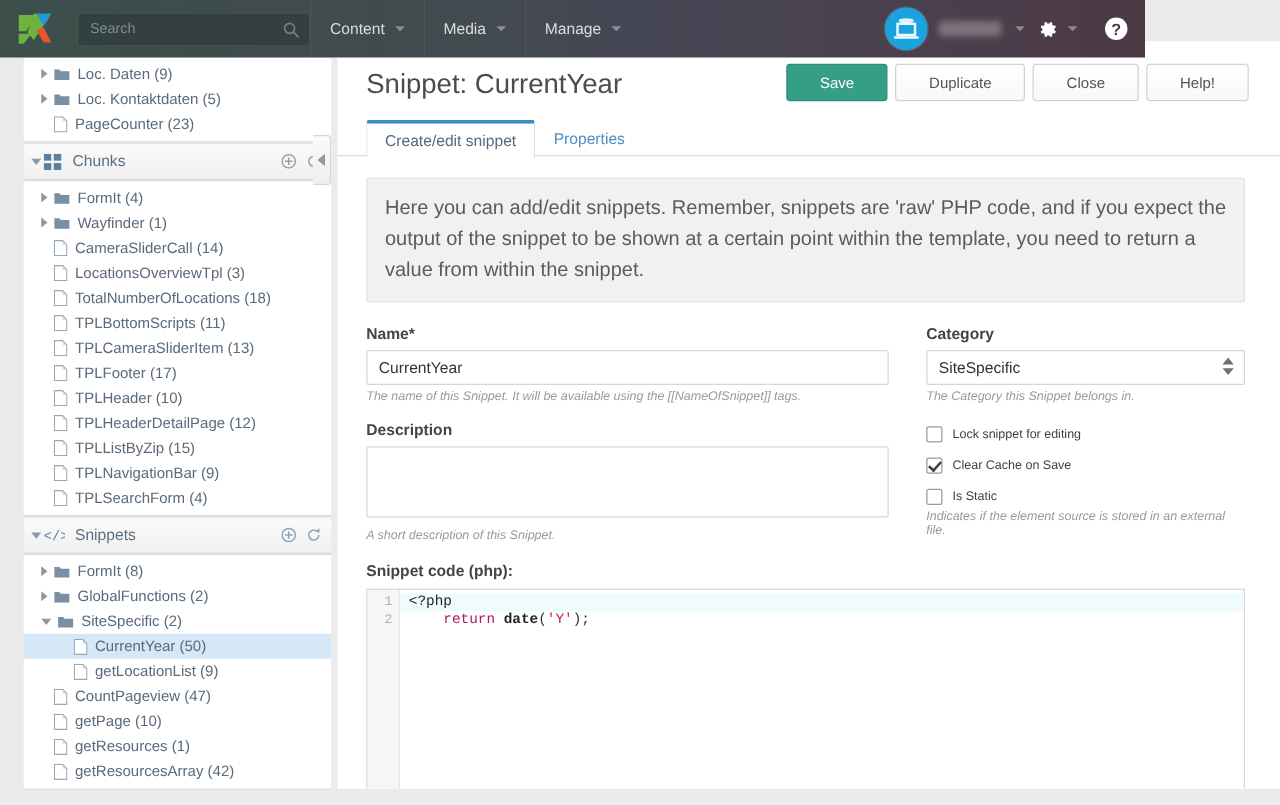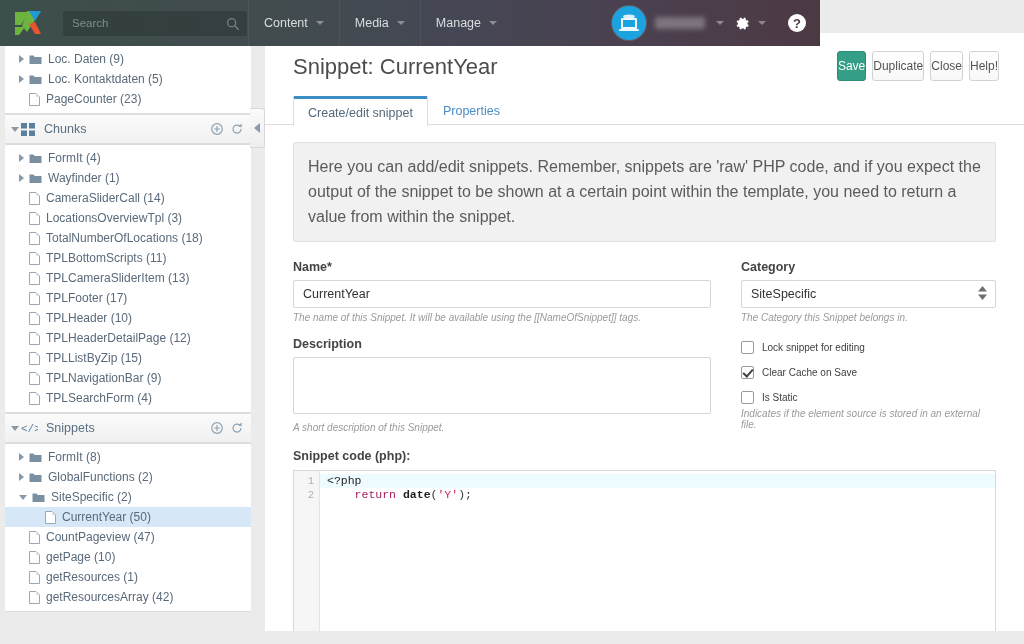--- a/index.html
+++ b/index.html
@@ -7,21 +7,21 @@
     width: 1024px; height: 644px;
     overflow: hidden;
     font-family: "Liberation Sans", sans-serif;
     background: #ebebeb;
     -webkit-font-smoothing: antialiased;
   }
 
   
   #topnav {
     position: absolute; top: 0; left: 0;
-    width: 820px; height: 46px;
+    width: 916px; height: 46px;
     background: linear-gradient(to right, #3c4f4b 0%, #3f4c4c 18%, #424b4f 38%, #454754 55%, #4a4150 75%, #4c3c48 92%, #4b3944 100%);
     display: flex; align-items: center;
     z-index: 40;
   }
   #logo {
     width: 56px; height: 46px;
     display: flex; align-items: center; justify-content: center;
     flex: 0 0 56px;
   }
   #logo svg { display: block; }
@@ -86,21 +86,21 @@
   .qmark {
     width: 18px; height: 18px; border-radius: 50%;
     background: #fff; color: #4b3c48;
     font-size: 13px; font-weight: bold;
     display: flex; align-items: center; justify-content: center;
     line-height: 1; margin-left: 12px;
   }
 
   
   #sidebar {
-    position: absolute; top: 46px; left: 0;
+    position: absolute; top: 46px; left: 14px;
     width: 256px; height: 598px;
     background: #ebebeb;
     overflow: hidden;
     z-index: 20;
   }
   .tree-panel {
     background: #fff;
     border: 1px solid #dcdcdc;
     border-left: 0; border-right: 0;
     margin: 0 5px;
@@ -171,21 +171,21 @@
     padding: 18px 25px 0 28px; height: 62px;
   }
   #page-title {
     font-size: 22px; color: #4c4c4c; font-weight: 400;
     line-height: 32px;
   }
   #header-buttons {
     margin-left: auto; display: flex; gap: 6px;
   }
   .btn {
-    height: 30px; padding: 0 0;
+    height: 30px; padding: 0 26px;
     font-size: 12px; font-family: "Liberation Sans", sans-serif;
     border: 1px solid #d2d2d2; border-radius: 3px;
     background: linear-gradient(to bottom,#ffffff,#f8f8f8);
     color: #545454; cursor: pointer;
     display: flex; align-items: center; justify-content: center;
   }
   .btn.primary {
     background: #359e87; border-color: #2e8b76; color: #fff;
   }
   #tabs {
@@ -607,20 +607,30 @@
         <div class="node ind2 selected">
           <span class="spacer"></span>
           <span class="nodeicon">
             <svg width="11" height="13" viewBox="0 0 11 13">
               <path fill="#ffffff" stroke="#9aa8b5" stroke-width="1" d="M0.5 0.5h6.5l3.5 3.5v8.5h-10z"></path>
               <path fill="#d9e0e6" d="M7 1l3 3h-3z"></path>
             </svg>
           </span>
           <span class="lbl">CurrentYear (50)</span>
         </div>
+        <div class="node ind2">
+          <span class="spacer"></span>
+          <span class="nodeicon">
+            <svg width="11" height="13" viewBox="0 0 11 13">
+              <path fill="#ffffff" stroke="#9aa8b5" stroke-width="1" d="M0.5 0.5h6.5l3.5 3.5v8.5h-10z"></path>
+              <path fill="#d9e0e6" d="M7 1l3 3h-3z"></path>
+            </svg>
+          </span>
+          <span class="lbl">getLocationList (9)</span>
+        </div>
         <div class="node ind1">
           <span class="spacer"></span>
           <span class="nodeicon">
             <svg width="11" height="13" viewBox="0 0 11 13">
               <path fill="#ffffff" stroke="#9aa8b5" stroke-width="1" d="M0.5 0.5h6.5l3.5 3.5v8.5h-10z"></path>
               <path fill="#d9e0e6" d="M7 1l3 3h-3z"></path>
             </svg>
           </span>
           <span class="lbl">CountPageview (47)</span>
         </div>

